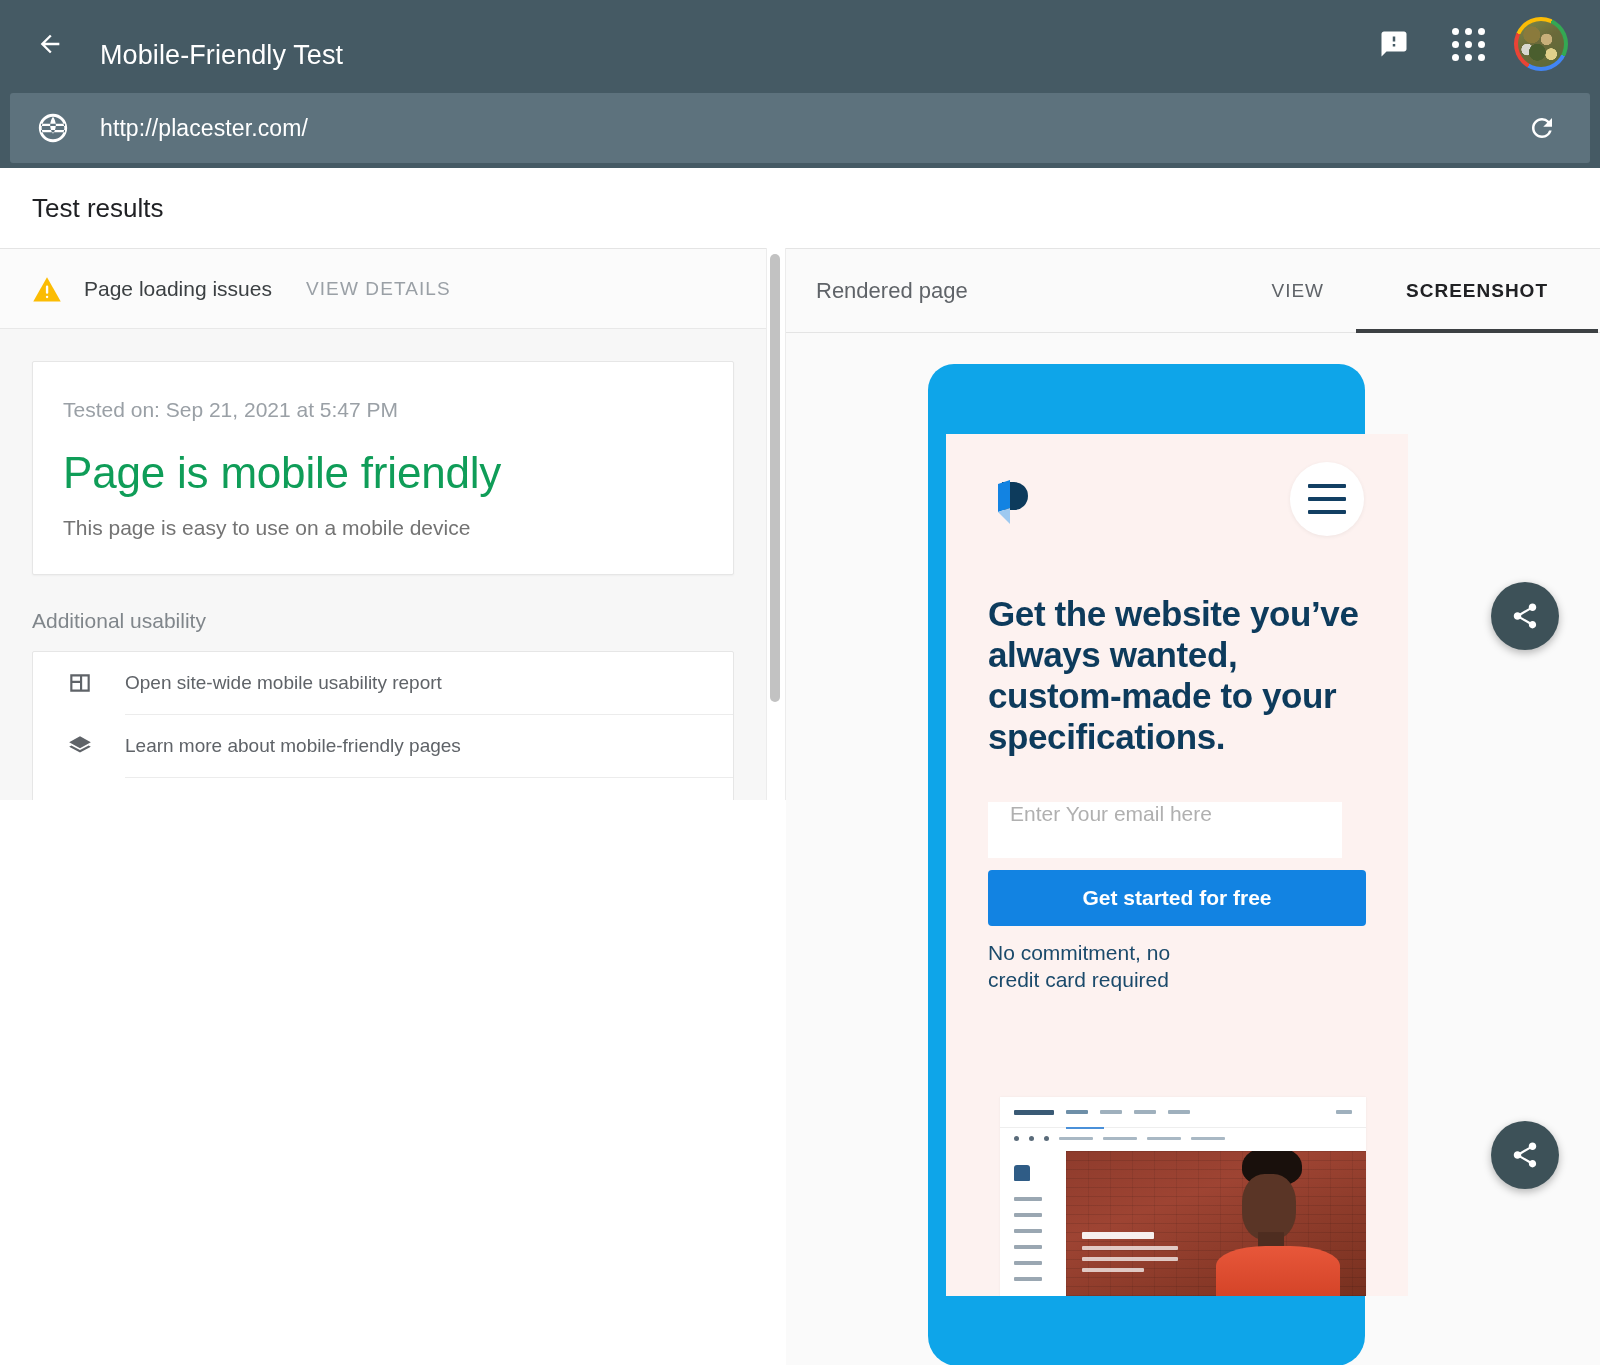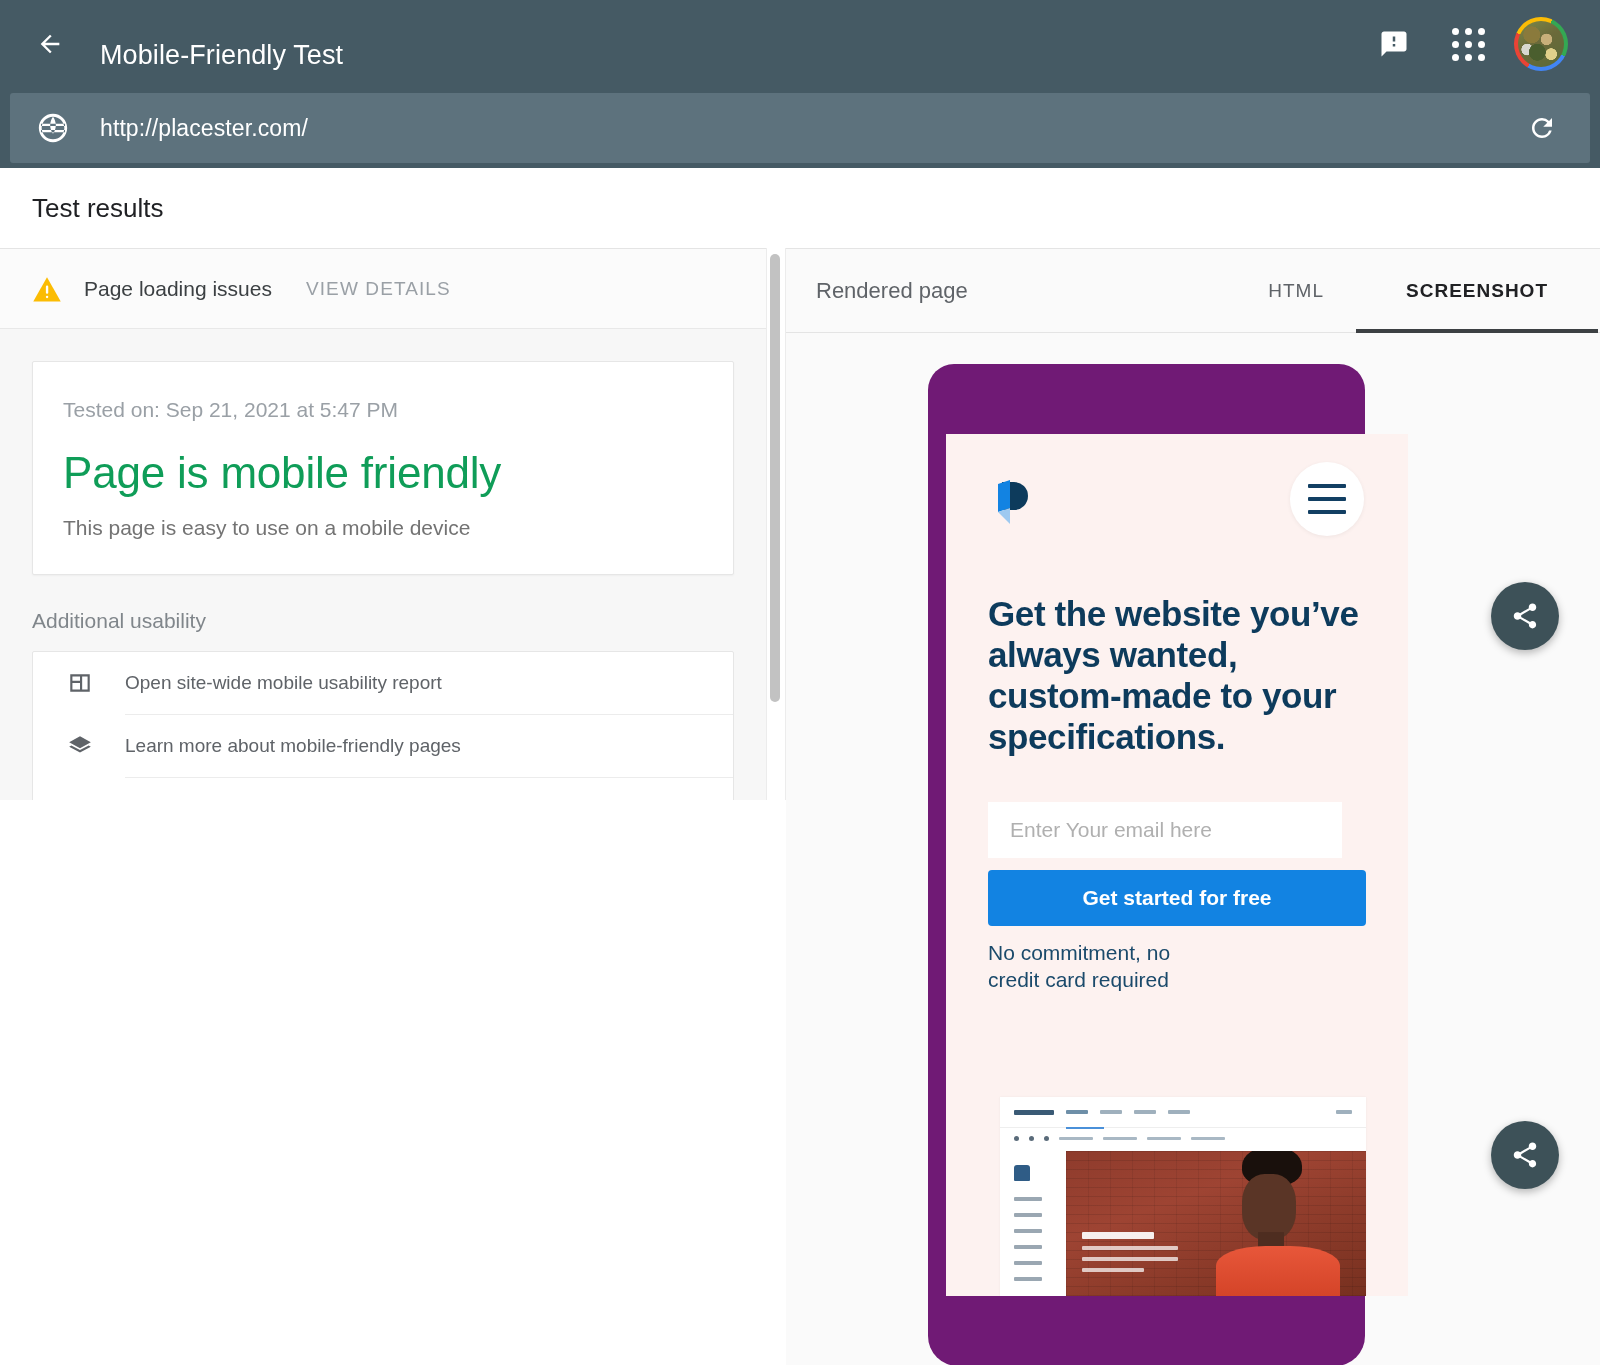--- a/index.html
+++ b/index.html
@@ -147,21 +147,21 @@
   .tab.inactive { color:#5f6368; font-weight:400; margin-right:70px; }
   .tab.active { color:#202124; font-weight:700; margin-right:46px; }
   .tab.active::after {
     content:""; position:absolute; left:-44px; right:-44px; bottom:0; height:4px;
     background:#3c4043;
   }
 
   
   .phone {
     position:absolute; left:142px; top:115px; width:437px; height:1002px;
-    background:#701a75; border-radius:26px 26px 30px 30px;padding-left:14px;
+    background:#0ea5e9; border-radius:26px 26px 30px 30px;padding-left:14px;
   }
   .phone-screen {
     position:absolute; left:18px; top:70px; width:462px; height:862px;
     background:#fdf2f0; overflow:hidden;
   }
   .ps-top { position:relative; height:120px; }
   .ps-logo { position:absolute; left:42px; top:42px; width:42px; height:52px; }
   .ps-menu {
     position:absolute; right:44px; top:28px; width:74px; height:74px; border-radius:50%;
     background:#ffffff; display:flex; flex-direction:column; align-items:center;
@@ -171,21 +171,21 @@
   .ps-menu i { display:block; width:38px; height:4px; background:#123f63; border-radius:1px; }
   .ps-h1 {
     margin:40px 42px 0 42px; font-size:35px; line-height:1.17; font-weight:700;
     color:#0d3b5c; letter-spacing:-0.4px;
   }
   .ps-sub {
     margin:30px 42px 0 42px; font-size:23px; line-height:1.33; color:#1b4a6b; font-weight:400;
   }
   .ps-input {
     margin:44px 66px 0 42px; height:56px; background:#ffffff; border:none;
-    display:flex; align-items:center; padding-left:22px; cursor:text;
+    display:flex; align-items:flex-start; padding-left:22px; cursor:text;
   }
   .ps-input span { font-size:21px; color:#b0b0b0; }
   .ps-cta {
     margin:12px 42px 0 42px; height:56px; background:#1283e2; border:none;
     color:#ffffff; font-size:21px; font-weight:700; cursor:pointer;
     display:flex; align-items:center; justify-content:center; border-radius:4px;
   }
   .ps-note {
     margin:14px 42px 0 42px; font-size:21px; line-height:1.28; color:#1b4a6b;
     max-width:220px;
@@ -368,21 +368,21 @@
     </div>
 
     <div class="pane-divider"></div>
     <div class="left-scrollbar"></div>
 
     <div class="pane-right">
 
       <div class="right-tabs">
         <span class="rendered-label">Rendered page</span>
         <span class="tabs-spacer"></span>
-        <span class="tab inactive">HTML</span>
+        <span class="tab inactive">VIEW</span>
         <span class="tab active">SCREENSHOT</span>
       </div>
 
       <div class="phone">
         <div class="phone-screen">
 
           <div class="ps-top">
             <span class="ps-logo">
               <svg viewBox="0 0 42 52" width="42" height="52">
                 <path d="M14 6 H26 A14 14 0 0 1 26 34 H14 Z" fill="#0d3b5c"></path>

